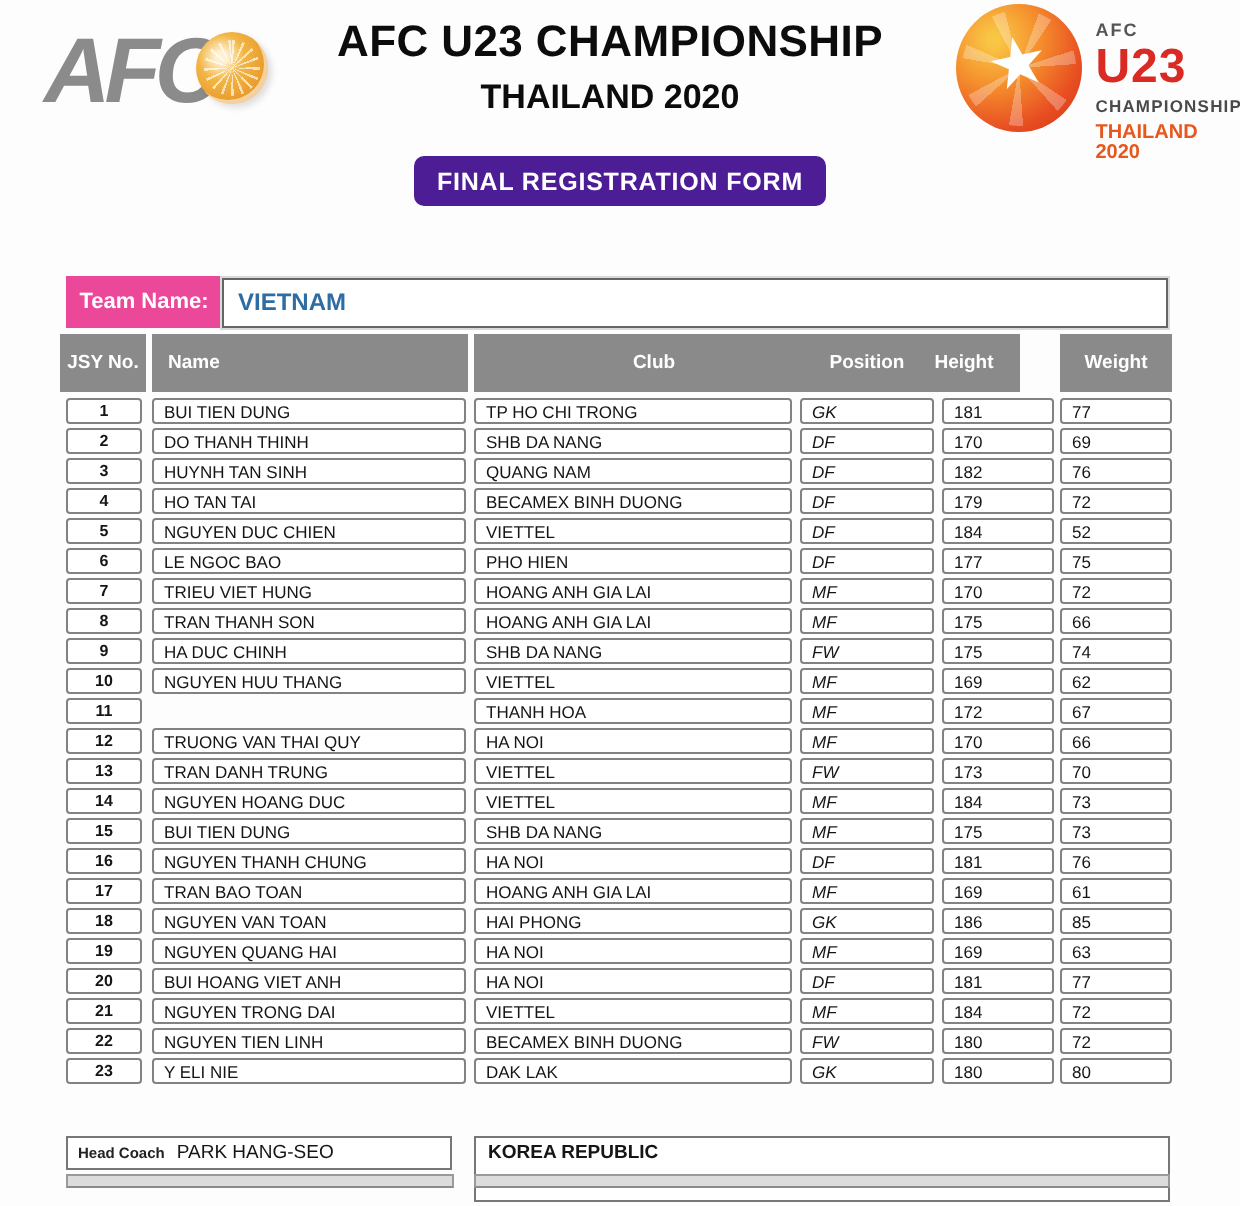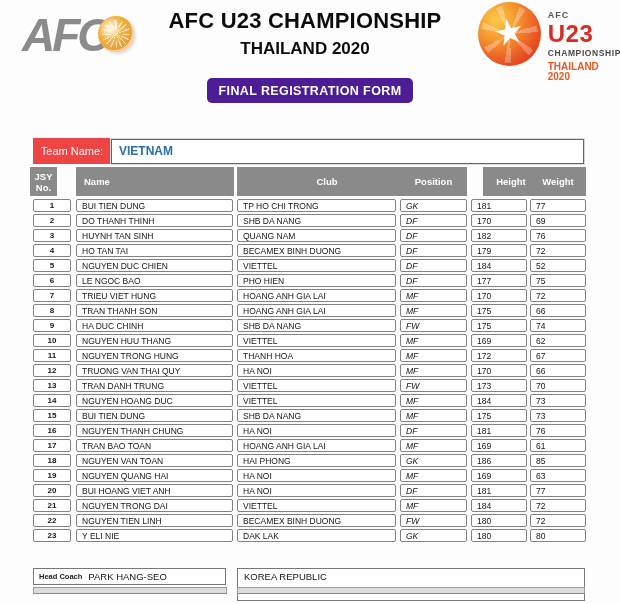--- a/index.html
+++ b/index.html
@@ -31,22 +31,22 @@
   .t-afc{font-size:9px;font-weight:bold;color:#555;letter-spacing:1px;}
   .t-u23{font-size:24px;font-weight:bold;color:#d92b23;letter-spacing:0.5px;margin-top:2px;}
   .t-champ{font-size:8.5px;font-weight:bold;color:#4a4a4a;letter-spacing:0.6px;margin-top:3px;}
   .t-thai{font-size:10px;font-weight:bold;color:#e8571d;margin-top:4px;}
 
   .banner{position:absolute;left:207px;top:78px;width:206px;height:25px;background:#4c1d95;
           border-radius:5px;color:#fff;font-weight:bold;font-size:12.5px;letter-spacing:0.4px;
           display:flex;align-items:center;justify-content:center;}
 
   
-  .team-label{position:absolute;left:33px;top:138px;width:78px;height:26px;background:#ef4444;
-              color:#fff;font-weight:normal;font-size:11px;display:flex;align-items:center;justify-content:center;}
+  .team-label{position:absolute;left:33px;top:138px;width:78px;height:26px;background:#ec4899;
+              color:#fff;font-weight:bold;font-size:11px;display:flex;align-items:center;justify-content:center;}
   .team-input{position:absolute;left:111px;top:139px;width:464px;height:23px;background:#fff;
               border:1px solid #666;box-shadow:0 0 0 1px #d9d9d9;color:#2e6da4;font-weight:bold;
               font-size:12px;line-height:23px;padding-left:7px;box-sizing:content-box;}
 
   
   .th{position:absolute;top:167px;height:29px;background:#8a8a8a;color:#fff;font-weight:bold;
       font-size:9.5px;display:flex;align-items:center;justify-content:center;box-sizing:border-box;}
   .th-left{justify-content:flex-start;padding-left:8px;}
 
   
@@ -61,21 +61,21 @@
   .c-height{left:471px;width:56px;padding-left:5px;}
   .c-weight{left:530px;width:56px;padding-left:5px;}
 
   
   .hc-left{position:absolute;left:33px;top:568px;width:193px;height:17px;background:#fff;
            border:1px solid #777;display:flex;align-items:center;box-sizing:border-box;}
   .hc-label{font-size:7.5px;font-weight:bold;color:#222;padding:0 6px 0 5px;}
   .hc-name{font-size:9.5px;color:#151515;}
   .hc-right{position:absolute;left:237px;top:568px;width:348px;height:33px;background:#fff;
             border:1px solid #777;font-size:9.5px;line-height:15px;padding-left:6px;color:#151515;
-            box-sizing:border-box;}
+            box-sizing:border-box;font-weight:bold;}
 
   .pb{position:absolute;top:587px;height:7px;background:#dcdcdc;border:1px solid #9a9a9a;
       border-bottom-color:#8a8a8a;box-sizing:border-box;}
   .pb-left{left:33px;width:194px;}
   .pb-right{left:237px;width:348px;}
 </style>
 </head>
 <body>
 
 <div class="page">
@@ -100,25 +100,25 @@
       <div class="t-champ">CHAMPIONSHIP</div>
       <div class="t-thai">THAILAND 2020</div>
     </div>
   </div>
 
   <div class="banner">FINAL REGISTRATION FORM</div>
 
   <div class="team-label">Team Name:</div>
   <div class="team-input">VIETNAM</div>
 
-  <div class="th" style="left:30px;width:27px;text-align:center;">JSY No.</div>
+  <div class="th" style="left:30px;width:43px;text-align:center;">JSY No.</div>
   <div class="th th-left" style="left:76px;width:158px;">Name</div>
   <div class="th" style="left:237px;width:180px;">Club</div>
   <div class="th" style="left:400px;width:67px;">Position</div>
-  <div class="th" style="left:483px;width:56px;">Height</div>
+  <div class="th" style="left:454px;width:56px;">Height</div>
   <div class="th" style="left:530px;width:56px;">Weight</div>
 
   <div class="rows">
       <div class="prow">
       <div class="cell c-no">1</div>
       <div class="cell c-name">BUI TIEN DUNG</div>
       <div class="cell c-club">TP HO CHI TRONG</div>
       <div class="cell c-pos">GK</div>
       <div class="cell c-height">181</div>
       <div class="cell c-weight">77</div>
@@ -190,21 +190,20 @@
       <div class="prow">
       <div class="cell c-no">10</div>
       <div class="cell c-name">NGUYEN HUU THANG</div>
       <div class="cell c-club">VIETTEL</div>
       <div class="cell c-pos">MF</div>
       <div class="cell c-height">169</div>
       <div class="cell c-weight">62</div>
     </div>
       <div class="prow">
       <div class="cell c-no">11</div>
-      <div class="cell c-name">NGUYEN TRONG HUNG</div>
       <div class="cell c-club">THANH HOA</div>
       <div class="cell c-pos">MF</div>
       <div class="cell c-height">172</div>
       <div class="cell c-weight">67</div>
     </div>
       <div class="prow">
       <div class="cell c-no">12</div>
       <div class="cell c-name">TRUONG VAN THAI QUY</div>
       <div class="cell c-club">HA NOI</div>
       <div class="cell c-pos">MF</div>

